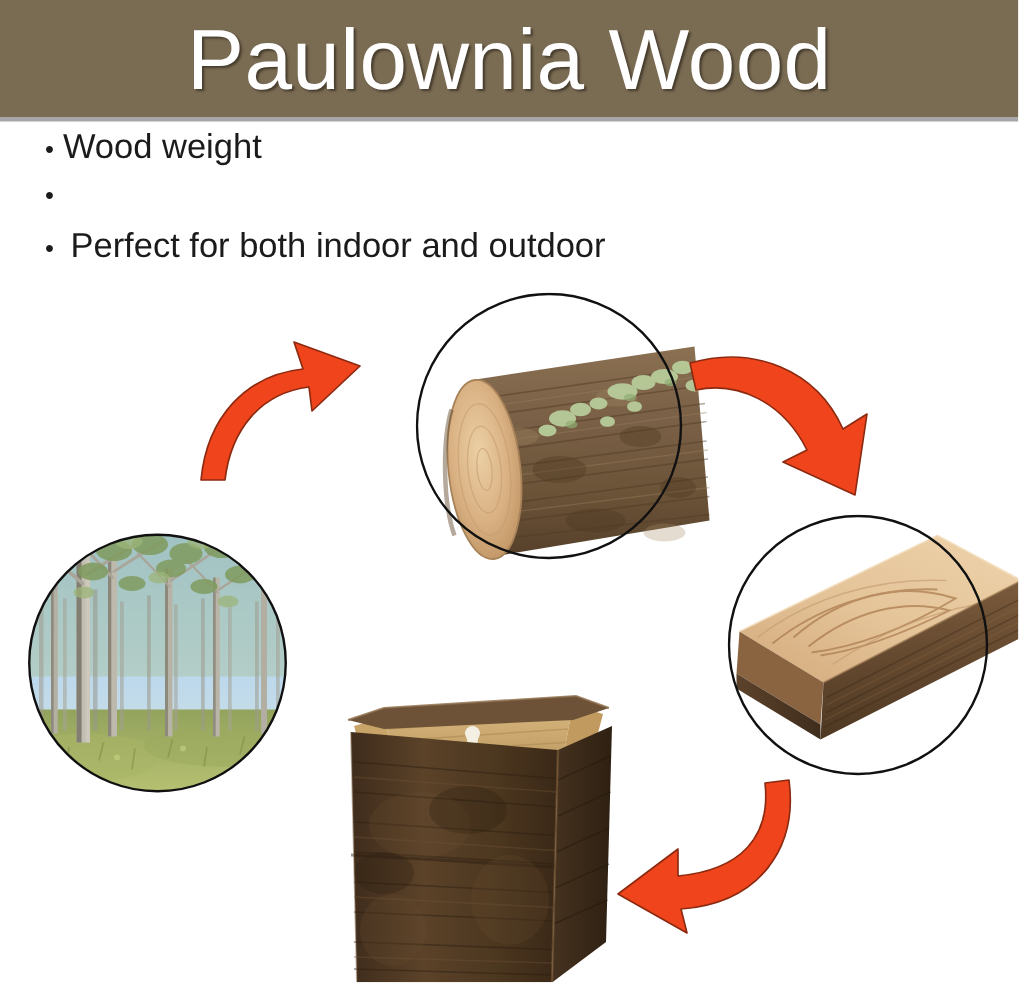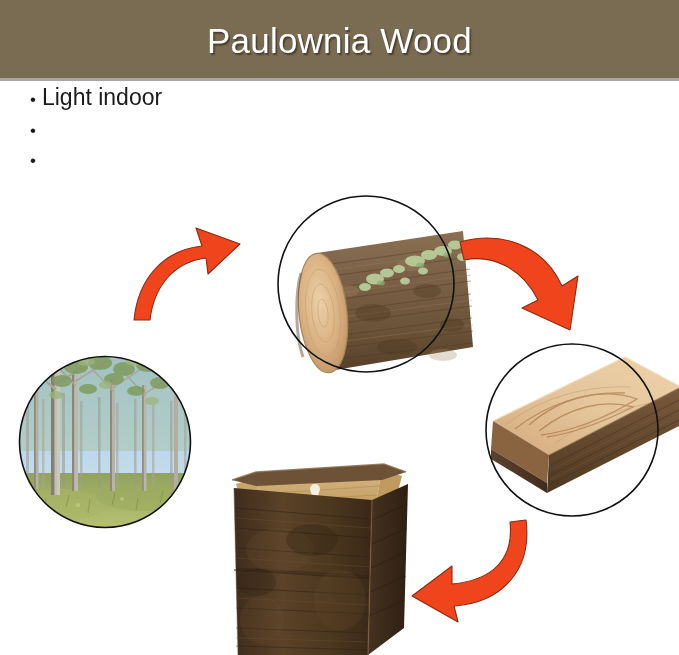--- a/index.html
+++ b/index.html
@@ -18,21 +18,21 @@
     background:#7a6b53;
     display:flex;align-items:center;justify-content:center;
     box-sizing:border-box;
   }
   .header-rule{
     position:absolute;left:0;top:78px;width:679px;height:3px;
     background:#8a8a8a;opacity:.75;
   }
   .title{
     color:#ffffff;
-    font-size:35px;
+    font-size:57px;
     font-weight:400;
     letter-spacing:.2px;
     line-height:1;
     text-shadow:1.5px 1.5px 1.5px rgba(30,24,14,.55);
     white-space:nowrap;
     margin-top:2px;
   }
 
   
   .bullets{
@@ -66,27 +66,28 @@
 <div id="canvas">
 
   <div class="header-band">
     <div class="title">Paulownia Wood</div>
   </div>
   <div class="header-rule"></div>
 
   <div class="bullets">
     <div class="bullet-row">
       <span class="bullet-dot">•</span>
-      <span>Light indoor</span>
+      <span>Wood weight</span>
     </div>
     <div class="bullet-row">
       <span class="bullet-dot">•</span>
     </div>
     <div class="bullet-row indented">
       <span class="bullet-dot">•</span>
+      <span>Perfect for both indoor and outdoor</span>
     </div>
   </div>
 
   <div class="photo" style="left:18px;top:355px;">
     <svg width="174" height="174" viewBox="0 0 174 174" xmlns="http://www.w3.org/2000/svg">
       <defs>
         <clipPath id="clipTrees">
             <circle cx="87" cy="87" r="85.5"></circle>
           </clipPath>
         <linearGradient id="skyGrad" x1="0" y1="0" x2="0" y2="1">

